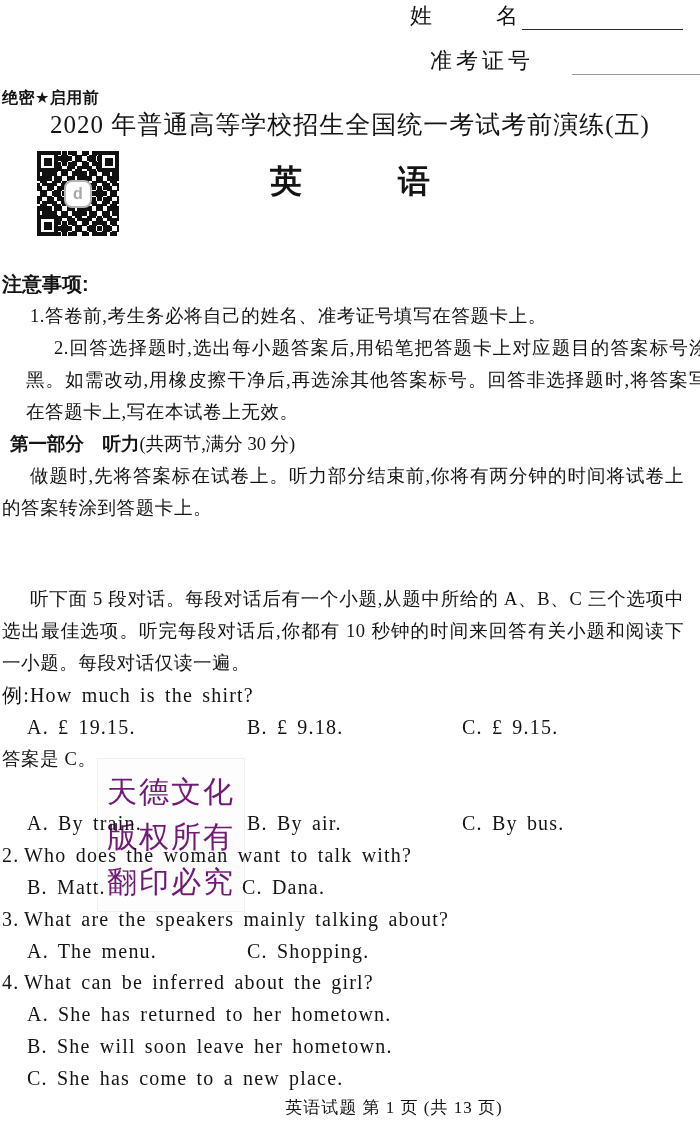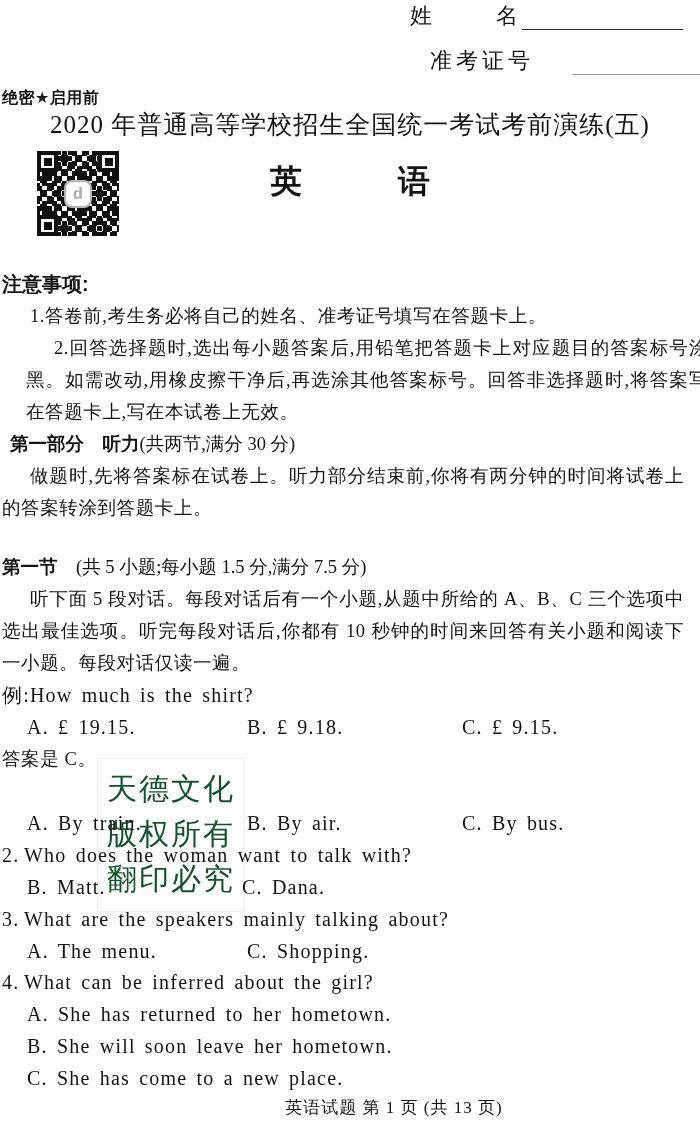--- a/index.html
+++ b/index.html
@@ -49,22 +49,22 @@
   .opts { display:flex; padding-left:25px; }
   .opt-a { width:220px; } .opt-b { width:215px; } .opt-c { flex:1; }
   .q-num { display:inline-block; min-width:22px; }
   .stack-opt { padding-left:25px; }
 
   .footer { width:700px; text-align:center; font-size:17px; line-height:24px; letter-spacing:1px; }
 
   
   .watermark { position:absolute; left:97px; top:758px; width:148px; height:154px; z-index:0;
     background:#fdfdfd; border:1px solid #efefef; text-align:center;
-    font-family:Liberation Mono, monospace;
-    color:#14532d; font-size:30px; line-height:45px; letter-spacing:2px;
+    font-family:Liberation Sans, sans-serif;
+    color:#701a75; font-size:30px; line-height:45px; letter-spacing:2px;
     padding-top:10px; box-sizing:border-box; }
   .watermark div { height:45px; }
 </style>
 </head>
 <body>
 
 <div class="page">
 
   <div class="watermark">
     <div>天德文化</div>
@@ -103,23 +103,20 @@
 
   <div class="abs sansb" style="left:2px; top:270px; font-size:20px; line-height:28px;">注意事项:</div>
   <div class="abs cjk indent" style="left:2px; top:300px; width:682px;">1.答卷前,考生务必将自己的姓名、准考证号填写在答题卡上。</div>
   <div class="abs cjk indent" style="left:2px; top:332px; width:682px;margin-left:24px;">2.回答选择题时,选出每小题答案后,用铅笔把答题卡上对应题目的答案标号涂黑。如需改动,用橡皮擦干净后,再选涂其他答案标号。回答非选择题时,将答案写在答题卡上,写在本试卷上无效。</div>
 
   <div class="abs" style="left:10px; top:428px; line-height:32px;">
     <span class="h-bold">第一部分　听力</span><span class="h-rest">(共两节,满分 30 分)</span>
   </div>
   <div class="abs cjk indent" style="left:2px; top:460px; width:682px;">做题时,先将答案标在试卷上。听力部分结束前,你将有两分钟的时间将试卷上的答案转涂到答题卡上。</div>
 
-  <div class="abs" style="left:2px; top:551px; line-height:32px;">
-    <span class="h-bold">第一节</span><span class="h-rest">　(共 5 小题;每小题 1.5 分,满分 7.5 分)</span>
-  </div>
   <div class="abs cjk indent" style="left:2px; top:583px; width:682px;">听下面 5 段对话。每段对话后有一个小题,从题中所给的 A、B、C 三个选项中选出最佳选项。听完每段对话后,你都有 10 秒钟的时间来回答有关小题和阅读下一小题。每段对话仅读一遍。</div>
 
   <div class="abs eng" style="left:2px; top:679px;">例:How much is the shirt?</div>
   <div class="abs eng opts" style="left:2px; top:711px; width:682px;">
     <span class="opt-a">A. £ 19.15.</span>
     <span class="opt-b">B. £ 9.18.</span>
     <span class="opt-c">C. £ 9.15.</span>
   </div>
   <div class="abs cjk" style="left:2px; top:743px;">答案是 C。</div>
 

